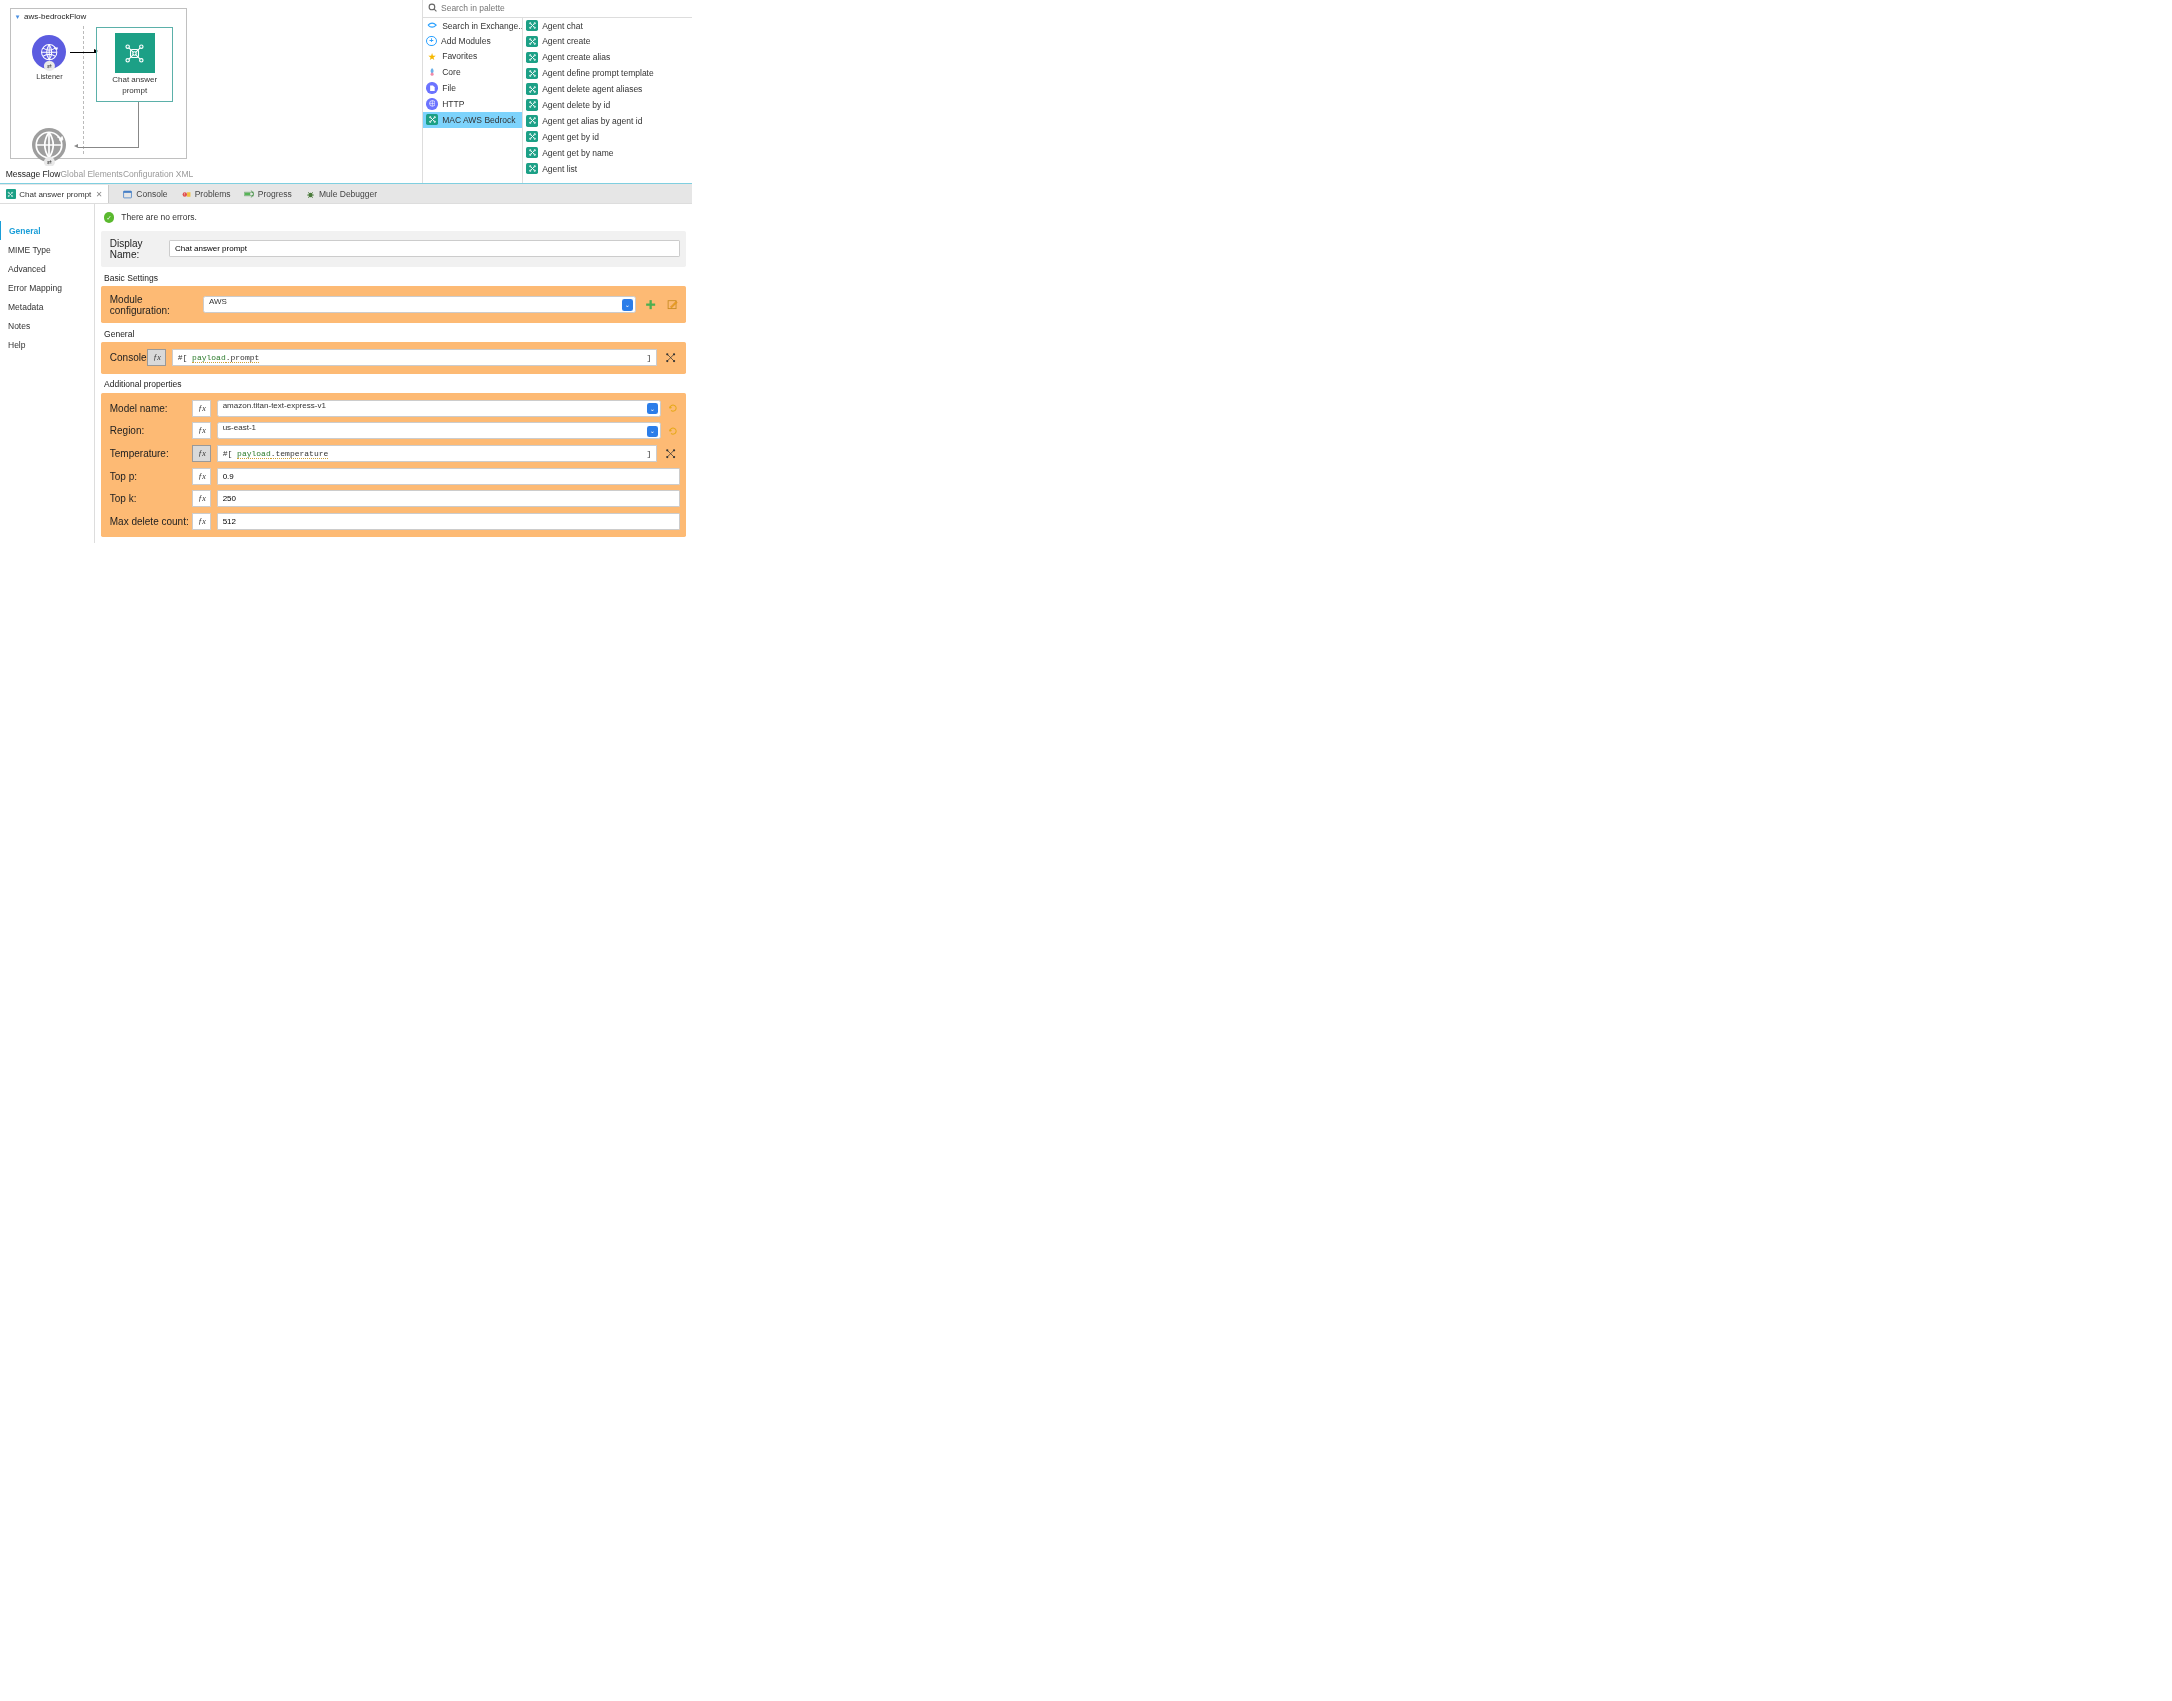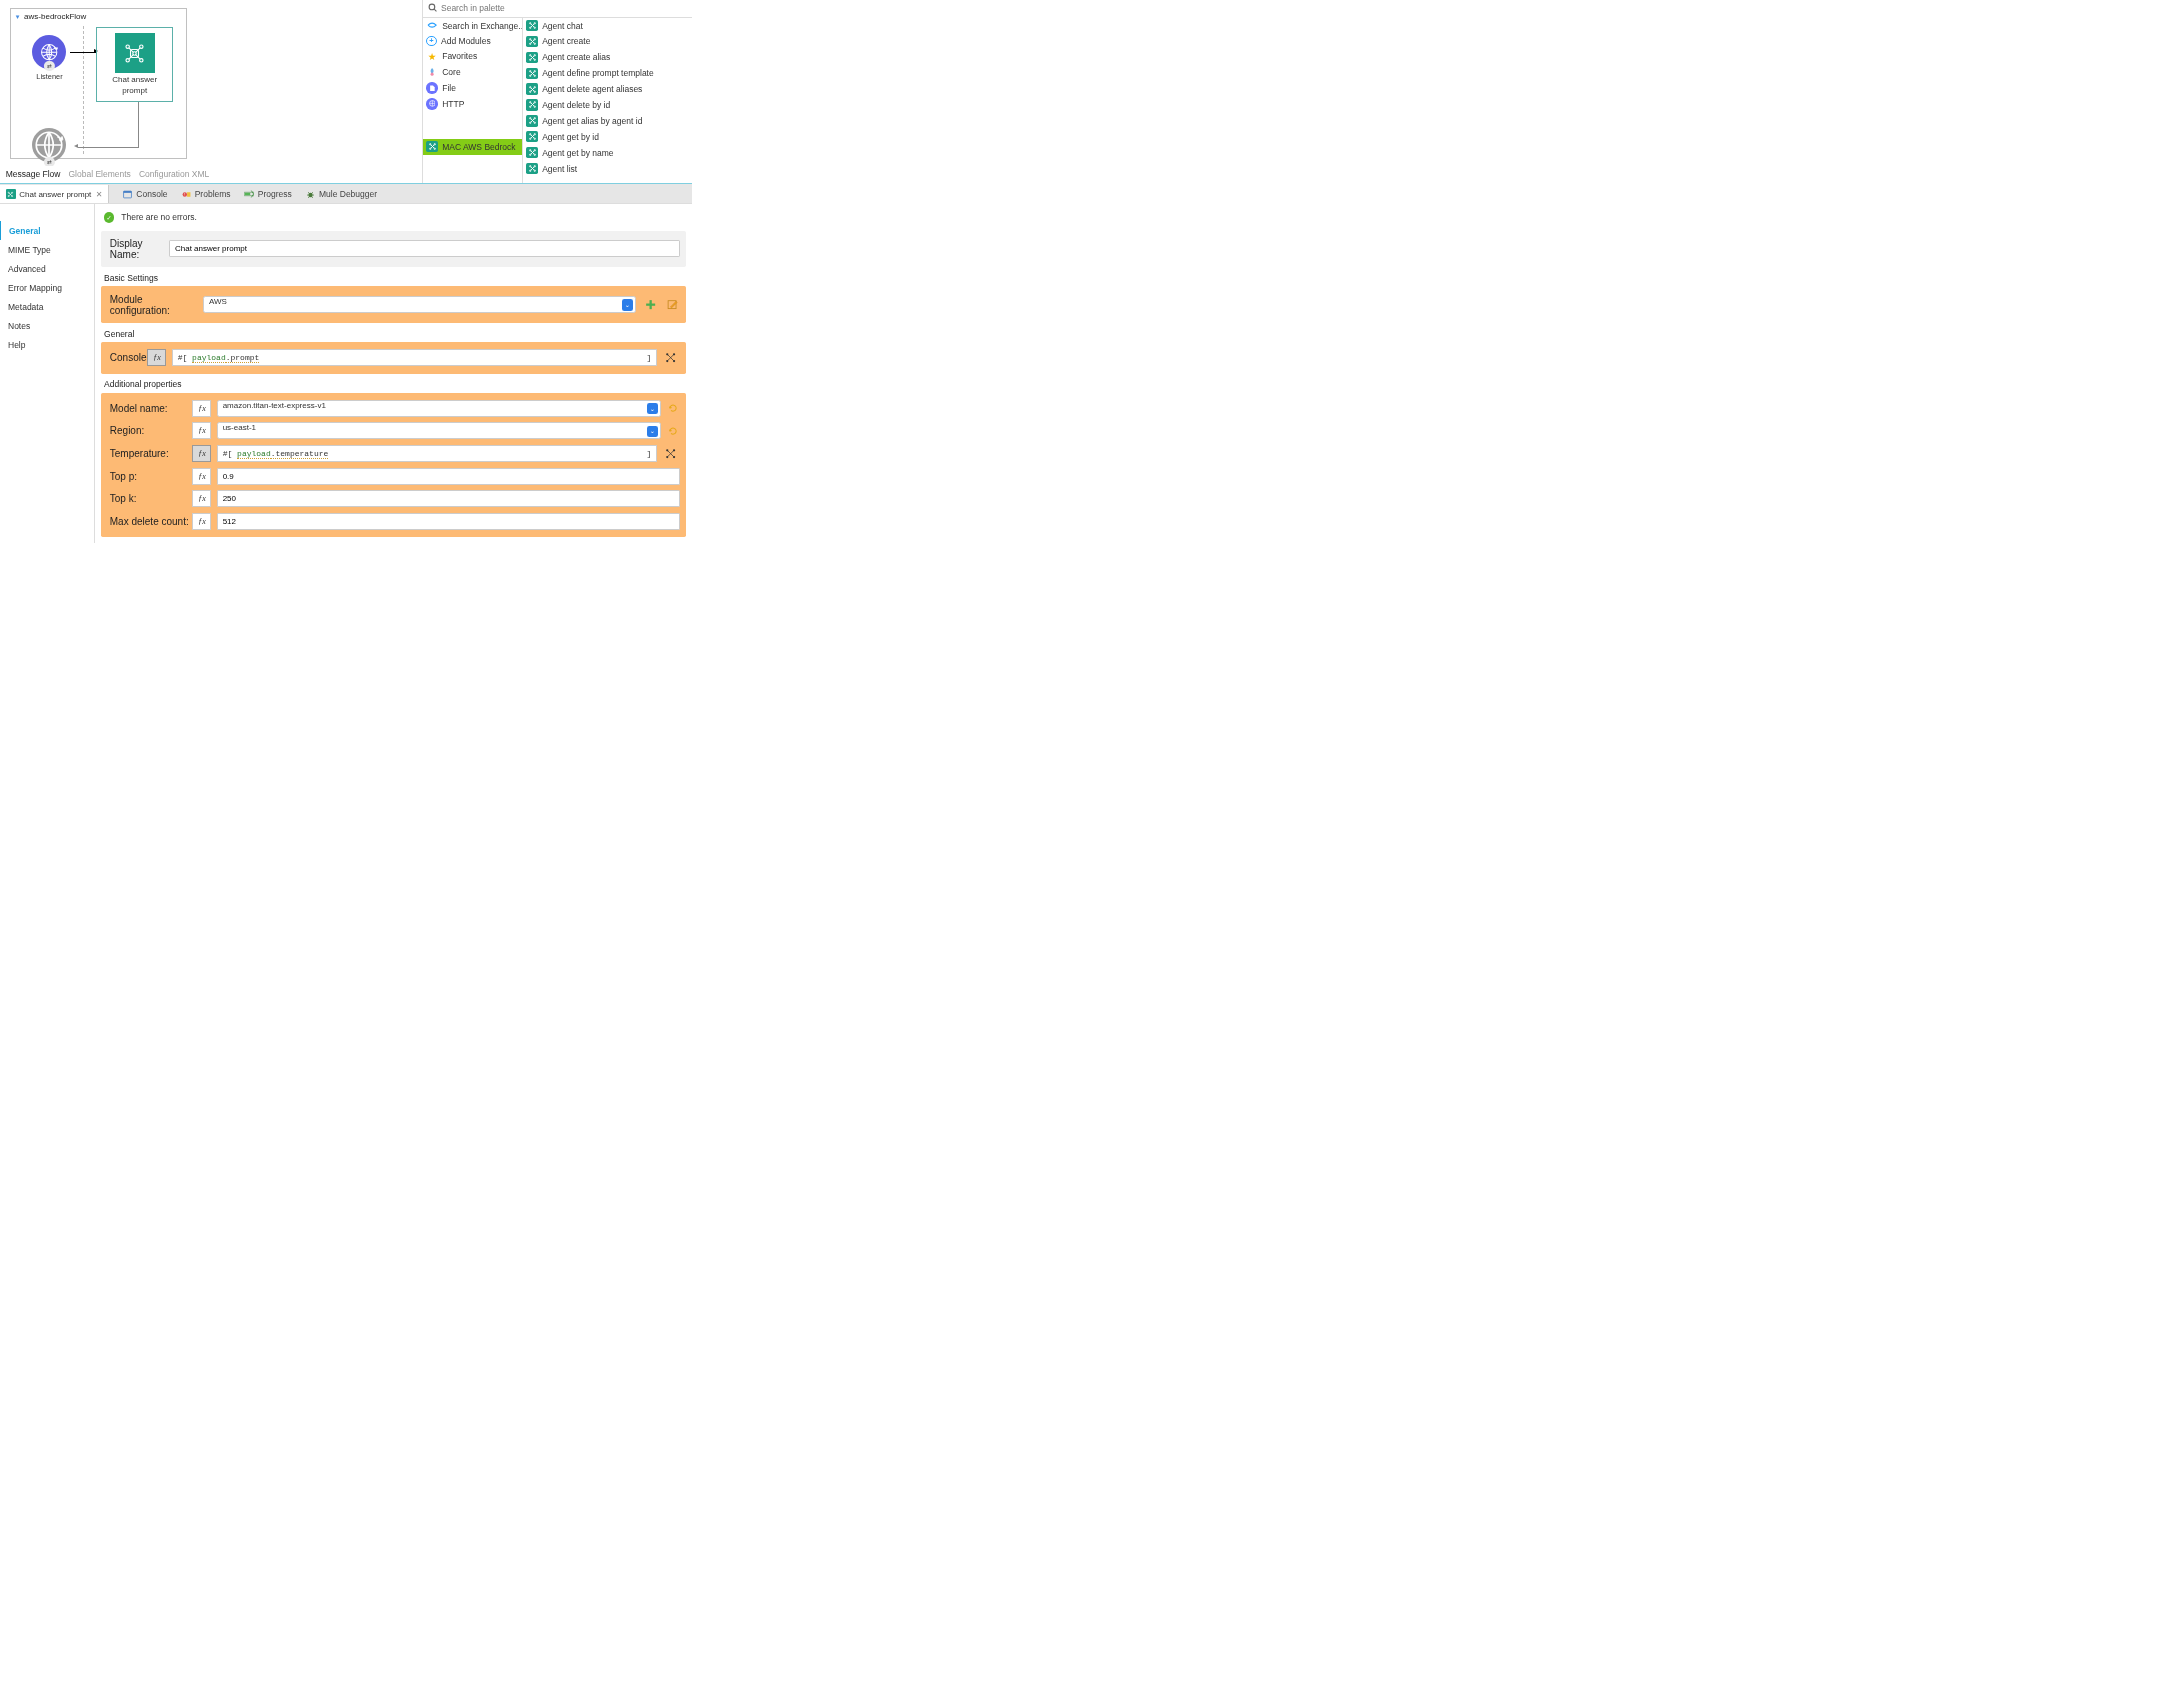--- a/index.html
+++ b/index.html
@@ -128,21 +128,20 @@
     height: 0.6px;
     background: #888;
   }
   .dashed-v {
     position:absolute;
     border-left: 0.6px dashed #bbb;
   }
   
   .editor-tabs {
     display: flex;
-    gap: 8px;
     padding: 2.8px 5.7px 4px;
     font-size: 8.5px;
   }
   .editor-tabs .tab { color: #999; cursor: pointer; }
   .editor-tabs .tab.active { color: #222; }
 
   
   .palette-pane {
     flex: 1;
     display:flex;
@@ -179,21 +178,21 @@
   }
   .pal-item {
     display:flex;
     align-items:center;
     gap:4.5px;
     padding:2.3px 3.4px;
     font-size:8.5px;
     cursor:pointer;
     white-space: nowrap;
   }
-  .pal-item.selected { background:#84cc16;margin-top:27px; }
+  .pal-item.selected { background:#7dd3fc; }
   .pal-icon {
     width:11.3px;
     height:11.3px;
     flex-shrink:0;
     display:flex;
     align-items:center;
     justify-content:center;
     border-radius:1.7px;
     font-size:7.4px;
     color:#fff;

